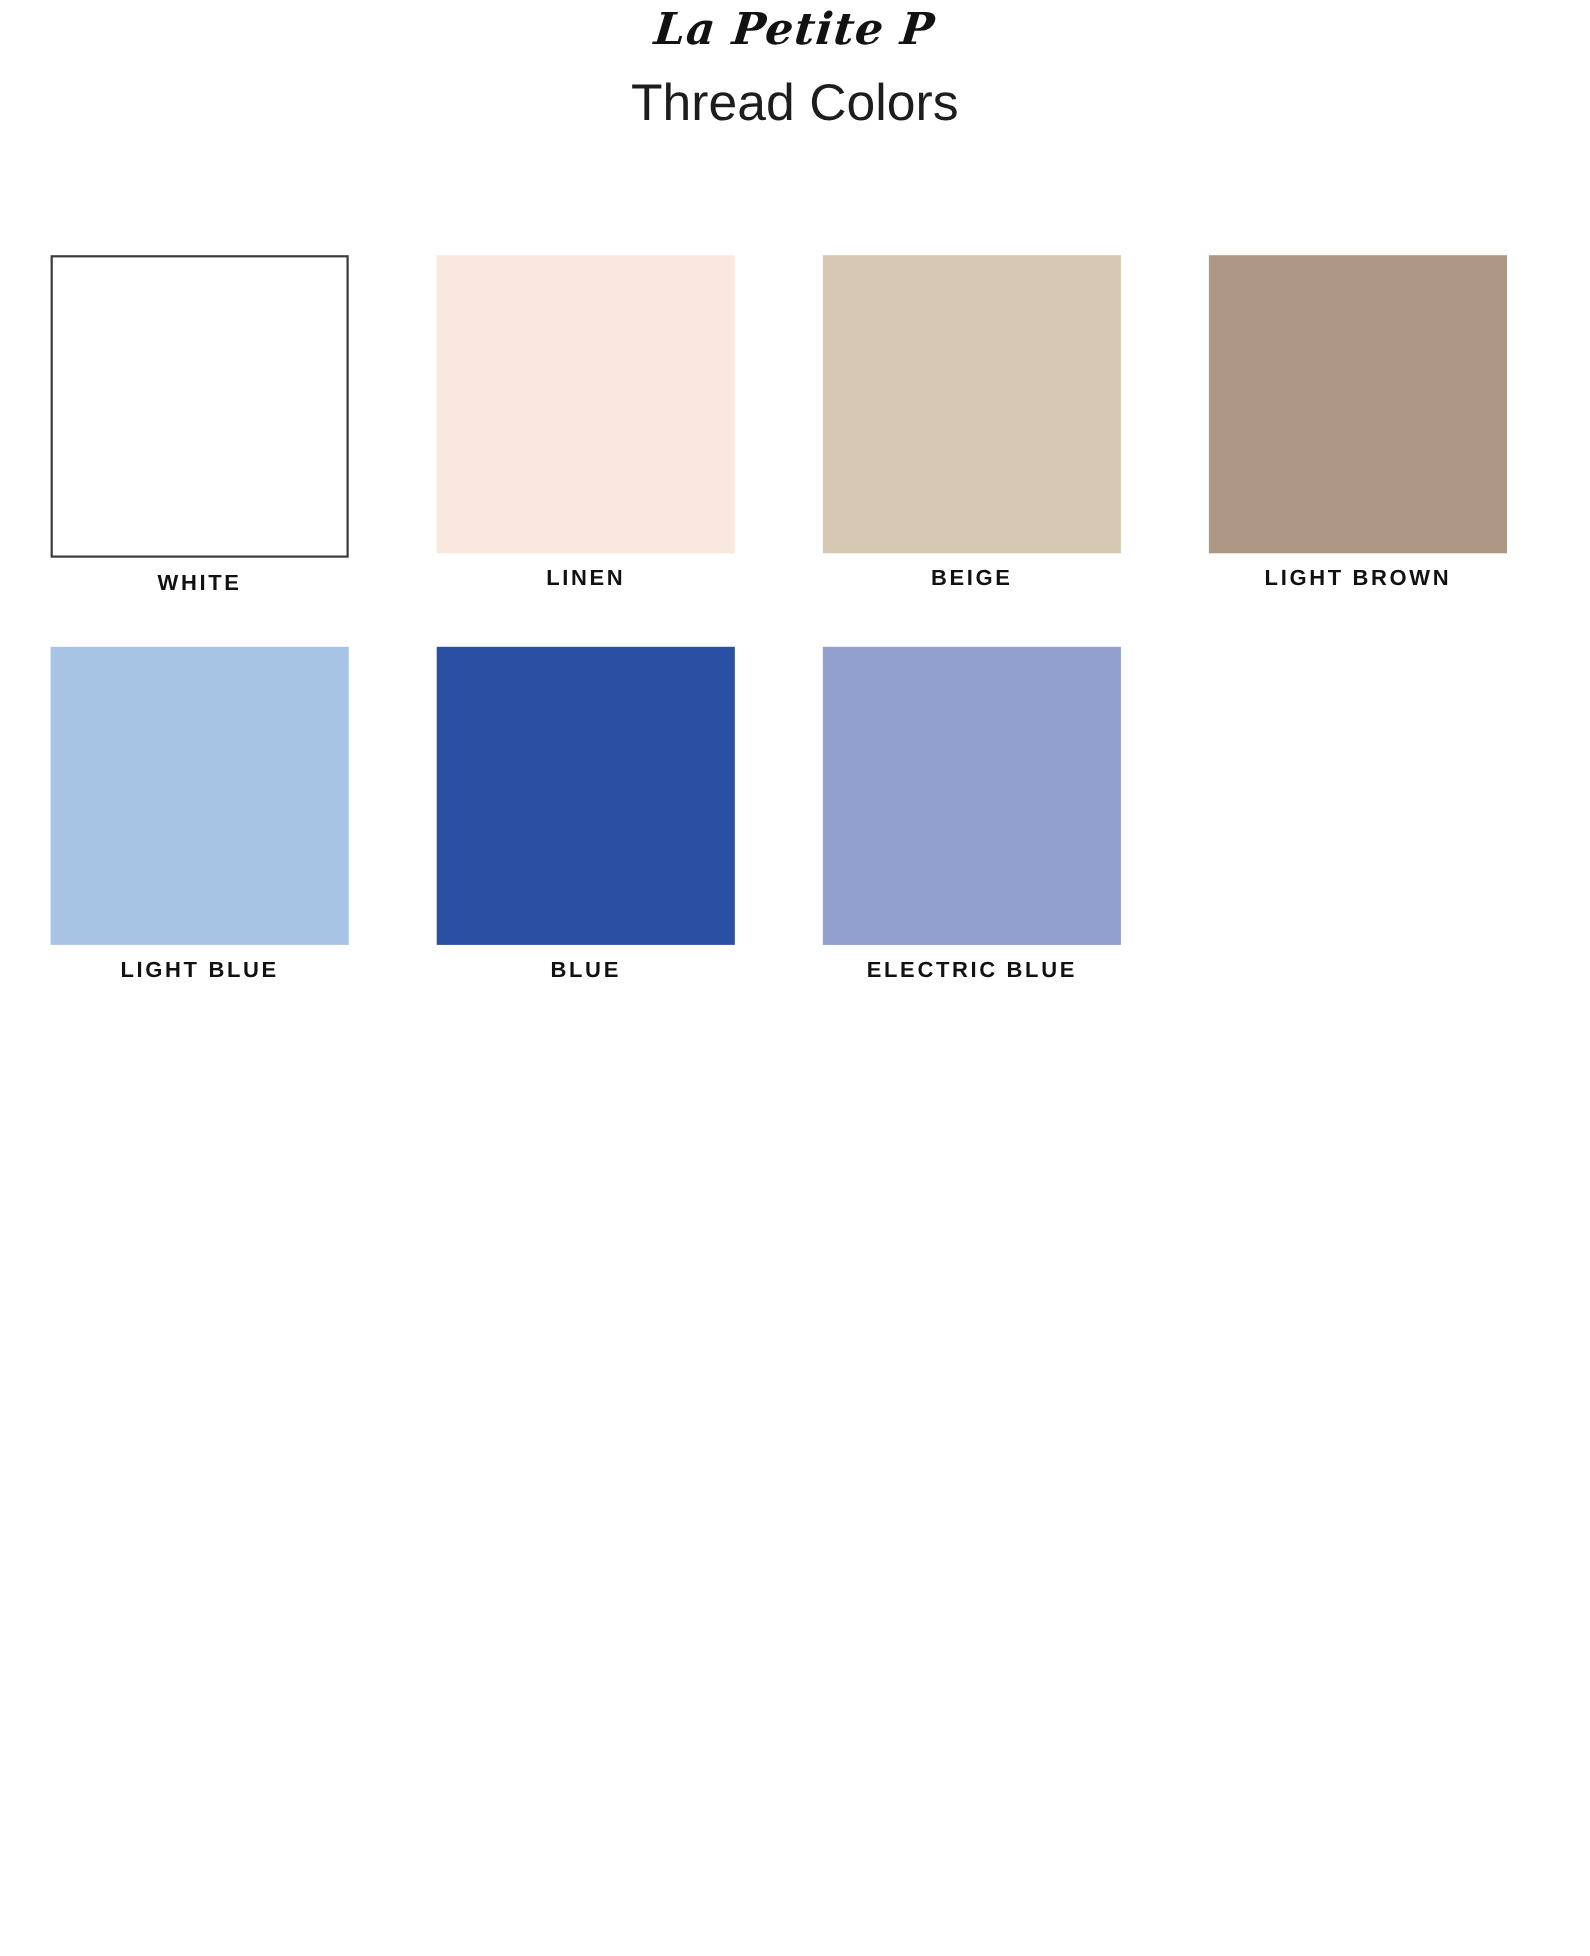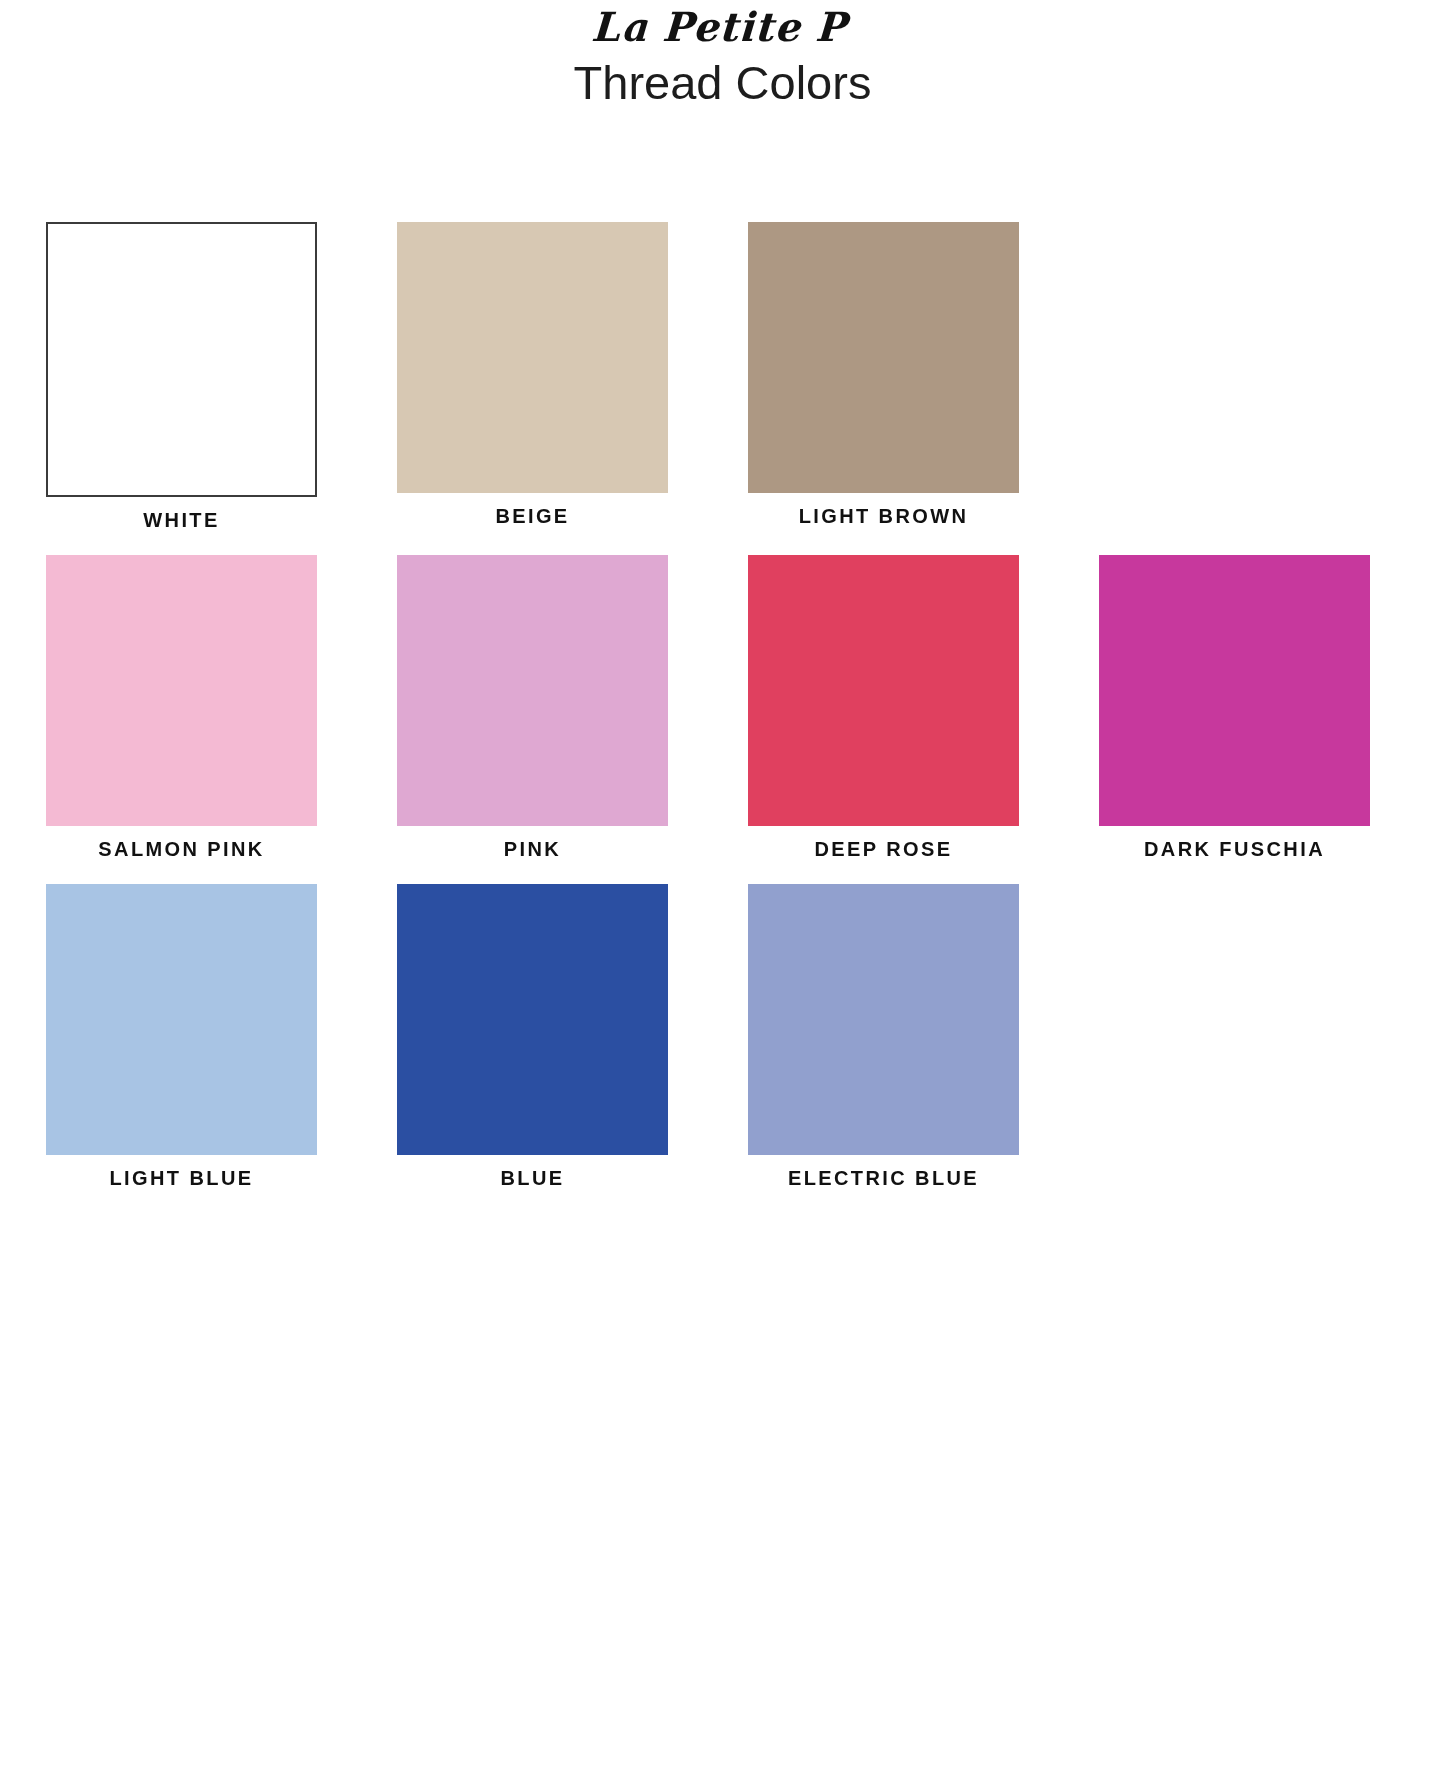--- a/index.html
+++ b/index.html
@@ -33,21 +33,21 @@
     transform: skewX(-6deg);
     display: inline-block;
   }
   .doc-subtitle {
     font-family: "Liberation Sans", sans-serif;
     font-weight: 400;
     font-size: 47px;
     line-height: 1.15;
     letter-spacing: 0px;
     color: #1d1d1d;
-    margin-top: 8px;
+    margin-top: 18px;
   }
 
   
   .palette {
     margin-top: 112px;
     padding: 0 46px 0 46px;
   }
   .swatch-row {
     display: flex;
     justify-content: flex-start;
@@ -101,47 +101,33 @@
   <div class="doc-subtitle">Thread Colors</div>
 </div>
 
 <div class="palette" id="palette">
     <div class="swatch-row">
       <div class="swatch-cell">
         <div class="swatch-chip bordered" style="background-color: rgb(255, 255, 255);"></div>
         <div class="swatch-label">WHITE</div>
       </div>
       <div class="swatch-cell">
+        <div class="swatch-chip" style="background-color: rgb(250, 232, 222);"></div>
+        <div class="swatch-label">LINEN</div>
+      </div>
+      <div class="swatch-cell">
         <div class="swatch-chip" style="background-color: rgb(215, 200, 179);"></div>
         <div class="swatch-label">BEIGE</div>
       </div>
       <div class="swatch-cell">
         <div class="swatch-chip" style="background-color: rgb(173, 152, 131);"></div>
         <div class="swatch-label">LIGHT BROWN</div>
       </div>
     </div>
     <div class="row-gap"></div>
-    <div class="swatch-row">
-      <div class="swatch-cell">
-        <div class="swatch-chip" style="background-color: rgb(244, 186, 211);"></div>
-        <div class="swatch-label">SALMON PINK</div>
-      </div>
-      <div class="swatch-cell">
-        <div class="swatch-chip" style="background-color: rgb(223, 168, 210);"></div>
-        <div class="swatch-label">PINK</div>
-      </div>
-      <div class="swatch-cell">
-        <div class="swatch-chip" style="background-color: rgb(224, 64, 95);"></div>
-        <div class="swatch-label">DEEP ROSE</div>
-      </div>
-      <div class="swatch-cell">
-        <div class="swatch-chip" style="background-color: rgb(199, 56, 157);"></div>
-        <div class="swatch-label">DARK FUSCHIA</div>
-      </div>
-    </div>
     <div class="row-gap"></div>
     <div class="swatch-row">
       <div class="swatch-cell">
         <div class="swatch-chip" style="background-color: rgb(168, 196, 228);"></div>
         <div class="swatch-label">LIGHT BLUE</div>
       </div>
       <div class="swatch-cell">
         <div class="swatch-chip" style="background-color: rgb(43, 79, 162);"></div>
         <div class="swatch-label">BLUE</div>
       </div>

